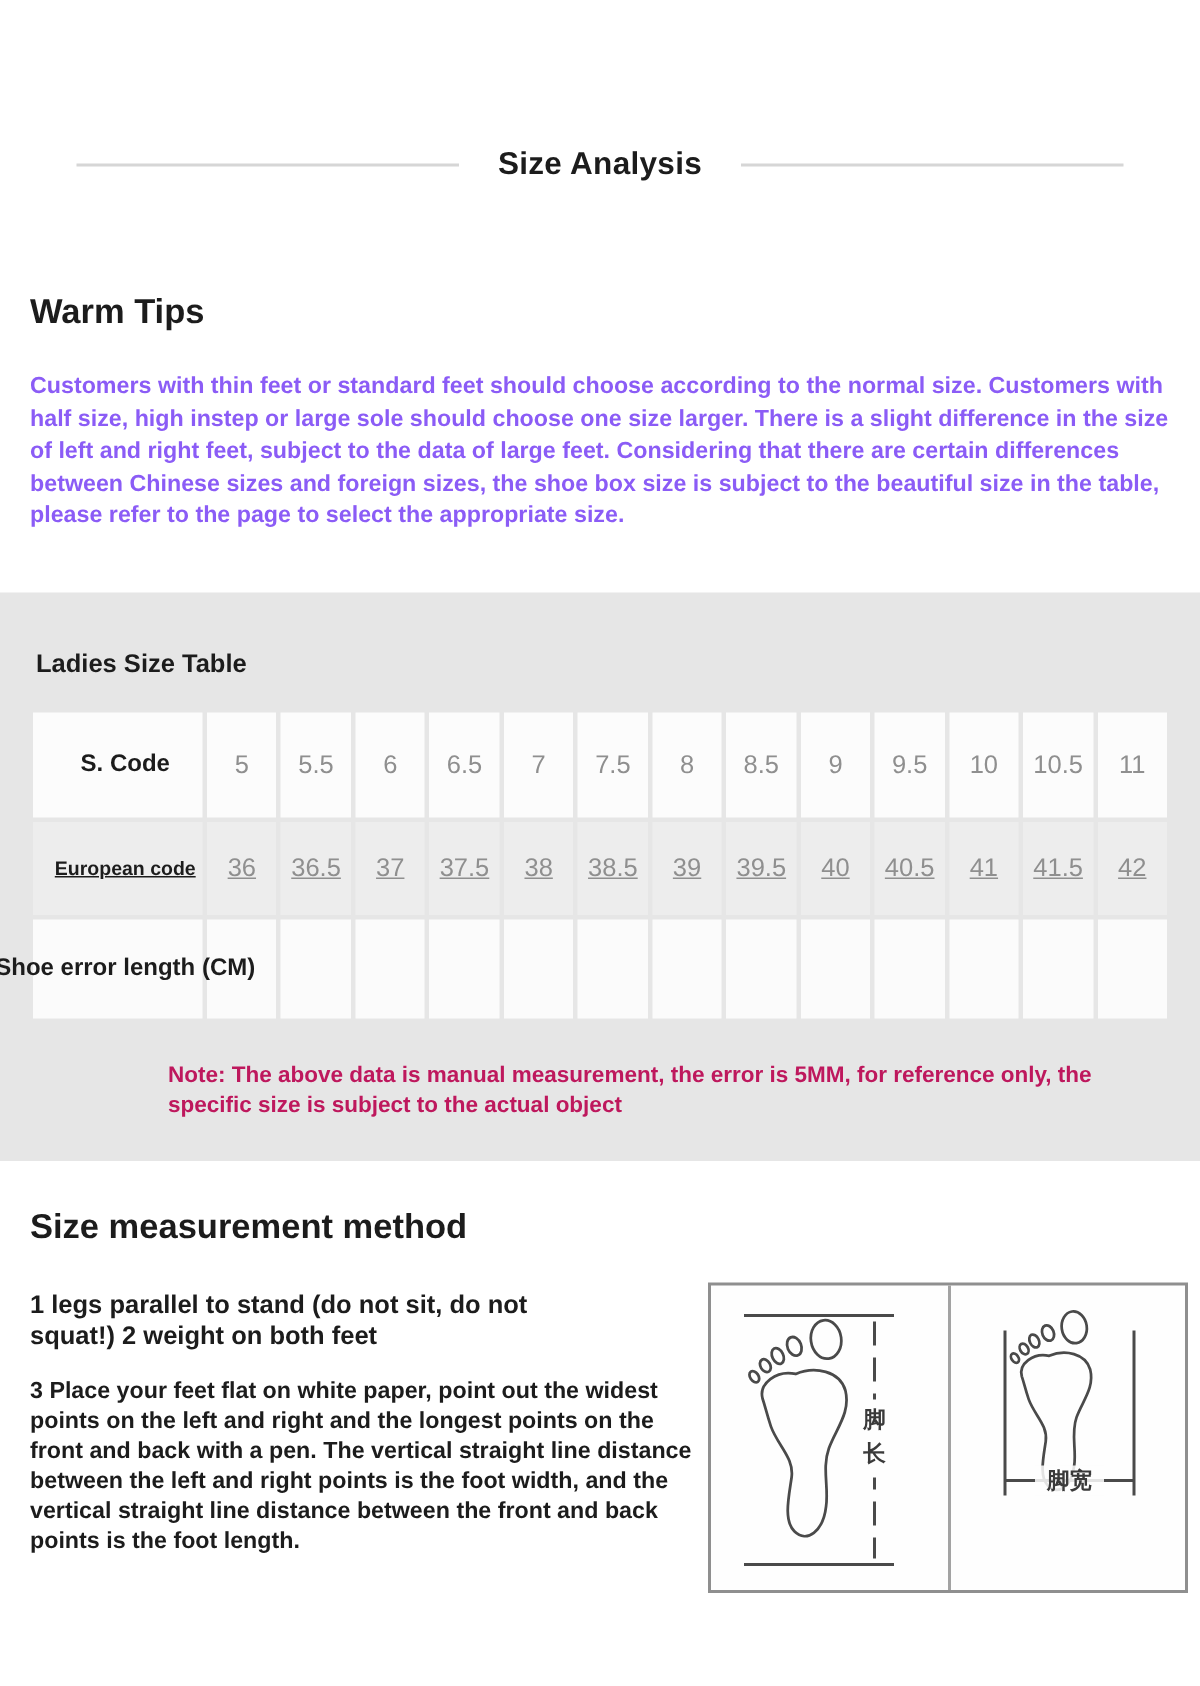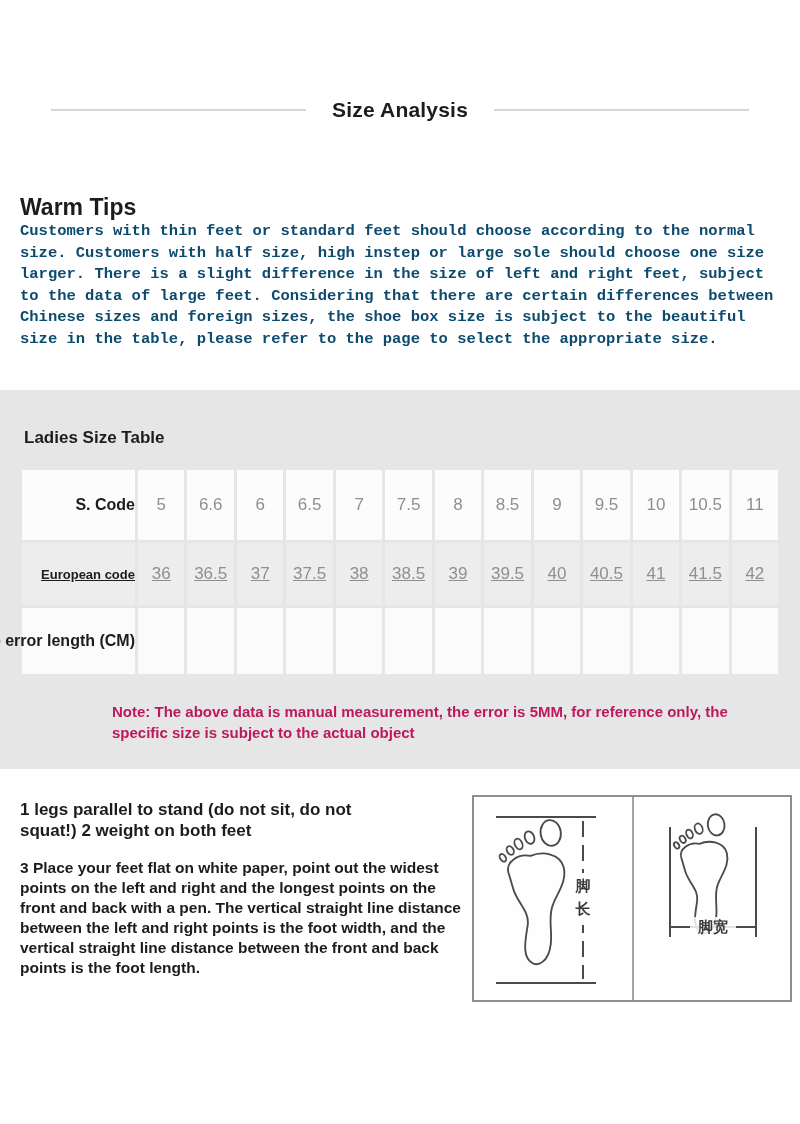--- a/index.html
+++ b/index.html
@@ -7,29 +7,29 @@
   body { height:1124px; overflow:hidden; }
 
   
   .title-wrap { margin-top:98px; display:flex; align-items:center; justify-content:center; gap:26px; }
   .title-line { width:255px; height:2px; background:#d6d6d6; }
   .page-title { font-size:21px; font-weight:bold; letter-spacing:0.2px; }
 
   
   .warmtips { padding:0 20px; margin-top:72px; }
   .warmtips h2 { font-size:23px; font-weight:bold; }
-  .warmtips p { font-size:15.5px; font-weight:bold; line-height:21.5px; color:#0c4a6e;font-family:Liberation Mono, monospace; }
+  .warmtips p { margin-top:26px; font-size:15.5px; font-weight:bold; line-height:21.5px; color:#8b5cf6; }
 
   
   .band { margin-top:40px; background:#e6e6e6; padding:38px 0 26px 0; }
   .band h3 { font-size:17px; font-weight:bold; margin-left:24px; }
   .stable { margin:22px 22px 0 22px; }
   .trow { display:flex; gap:3px; margin-bottom:3px; }
   .tcell { display:flex; align-items:center; justify-content:center; }
-  .tlabel { width:113px; flex:none; justify-content:flex-end; padding-left:10px; font-weight:bold; }
+  .tlabel { width:113px; flex:none; justify-content:center; padding-left:10px; font-weight:bold; }
   .tval { flex:1; font-size:17px; color:#8f8f8f; }
   .trow-0 { height:70px; }
   .trow-0 .tcell { background:#fcfcfc; }
   .trow-0 .tlabel { font-size:16px; }
   .trow-1 { height:62px; }
   .trow-1 .tcell { background:#ededed;text-decoration:underline; }
   .trow-1 .tlabel { font-size:13px; line-height:15px; }
   .trow-2 { height:66px; margin-bottom:0; }
   .trow-2 .tcell { background:#fbfbfb; }
   .trow-2 .tlabel { font-size:16px; }
@@ -64,21 +64,21 @@
 </div>
 
 <div class="band">
   <h3>Ladies Size Table</h3>
   <div class="stable">
       <div class="trow trow-0">
         <div class="tcell tlabel">
           <span>S. Code</span>
         </div>
         <div class="tcell tval">5</div>
-        <div class="tcell tval">6.6</div>
+        <div class="tcell tval">5.5</div>
         <div class="tcell tval">6</div>
         <div class="tcell tval">6.5</div>
         <div class="tcell tval">7</div>
         <div class="tcell tval">7.5</div>
         <div class="tcell tval">8</div>
         <div class="tcell tval">8.5</div>
         <div class="tcell tval">9</div>
         <div class="tcell tval">9.5</div>
         <div class="tcell tval">10</div>
         <div class="tcell tval">10.5</div>
@@ -118,20 +118,21 @@
         <div class="tcell tval"></div>
         <div class="tcell tval"></div>
         <div class="tcell tval"></div>
         <div class="tcell tval"></div>
       </div>
     </div>
   <p class="note">Note: The above data is manual measurement, the error is 5MM, for reference only, the specific size is subject to the actual object</p>
 </div>
 
 <div class="measure">
+  <h2>Size measurement method</h2>
   <div class="measure-body">
     <div class="steps">
       <p class="step12">1 legs parallel to stand (do not sit, do not squat!) 2 weight on both feet</p>
       <p class="step3">3 Place your feet flat on white paper, point out the widest points on the left and right and the longest points on the front and back with a pen. The vertical straight line distance between the left and right points is the foot width, and the vertical straight line distance between the front and back points is the foot length.</p>
     </div>
 
     <div class="diagram-box">
 
       <div class="diagram-cell">
         <svg width="158" height="203" viewBox="0 0 158 203">

